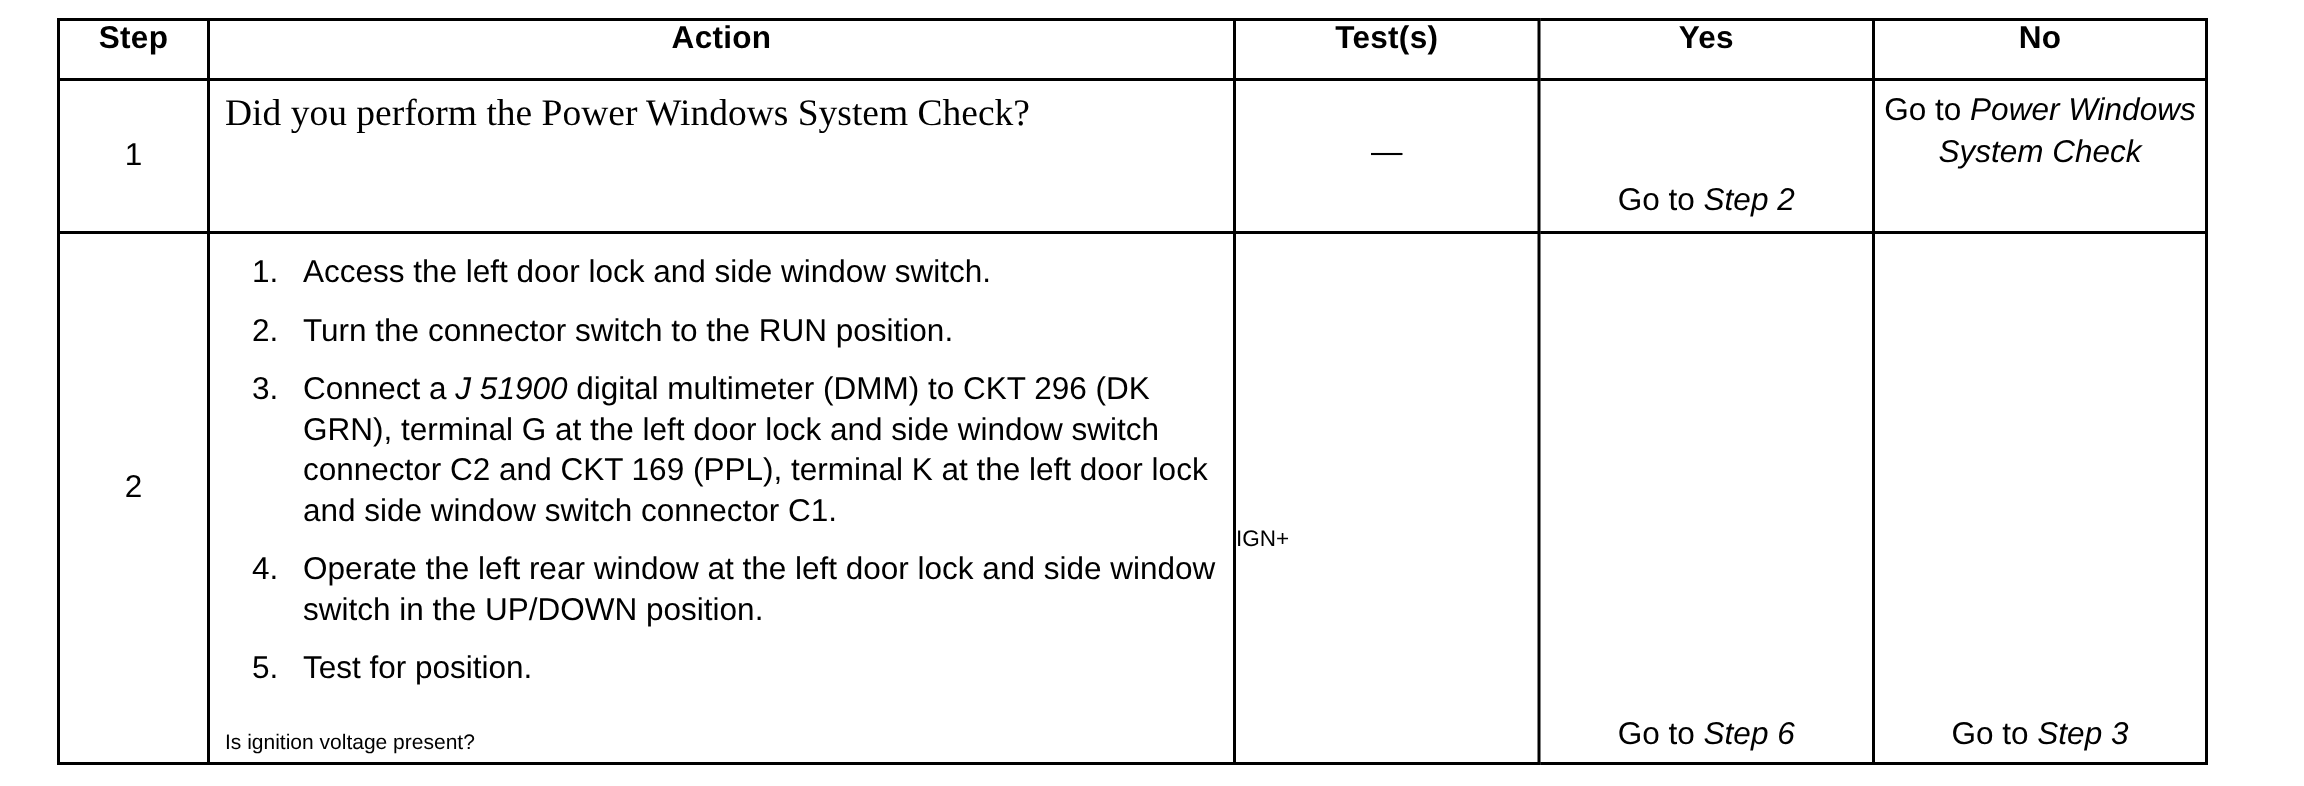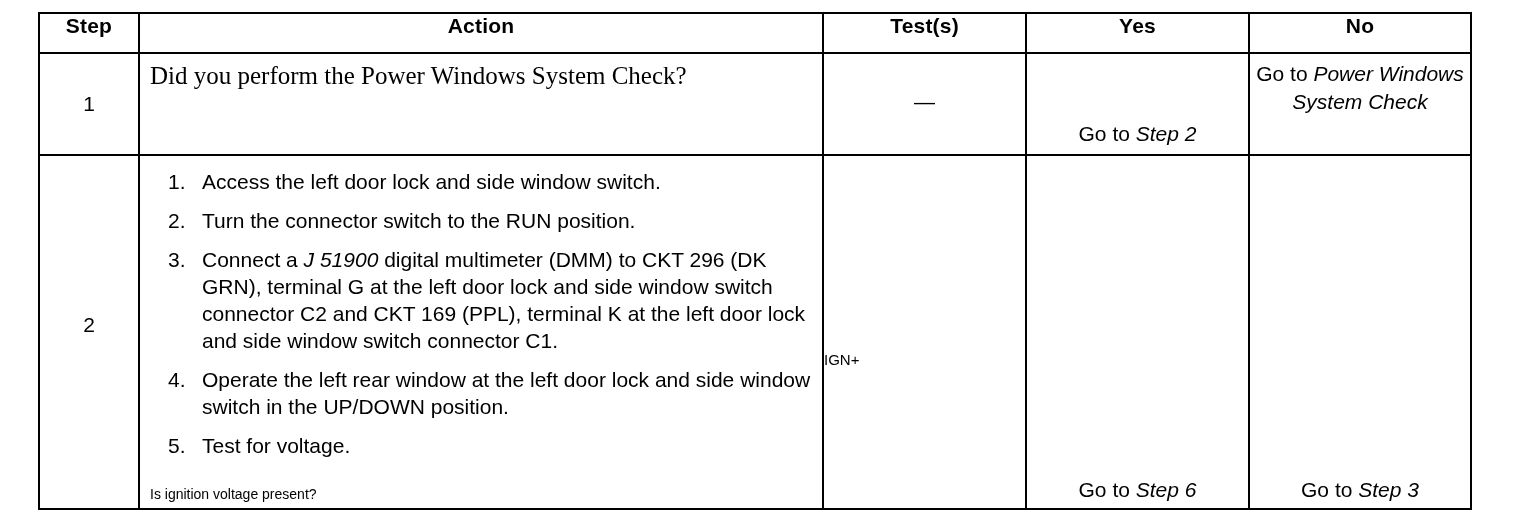--- a/index.html
+++ b/index.html
@@ -291,21 +291,21 @@
                 <span class="body"><span>Connect a </span><span class="ital">J 51900</span><span> digital multimeter (DMM) to CKT 296 (DK GRN), terminal G at the left door lock and side window switch connector C2 and CKT 169 (PPL), terminal K at the left door lock and side window switch connector C1.</span></span>
               </li>
 
               <li>
                 <span class="marker">4.</span>
                 <span class="body">Operate the left rear window at the left door lock and side window switch in the UP/DOWN position.</span>
               </li>
 
               <li>
                 <span class="marker">5.</span>
-                <span class="body">Test for voltage.</span>
+                <span class="body">Test for position.</span>
               </li>
 
             </ol>
 
             <div class="question">Is ignition voltage present?</div>
           </div>
         </td>
 
         <td>
           <div class="r2-value">

